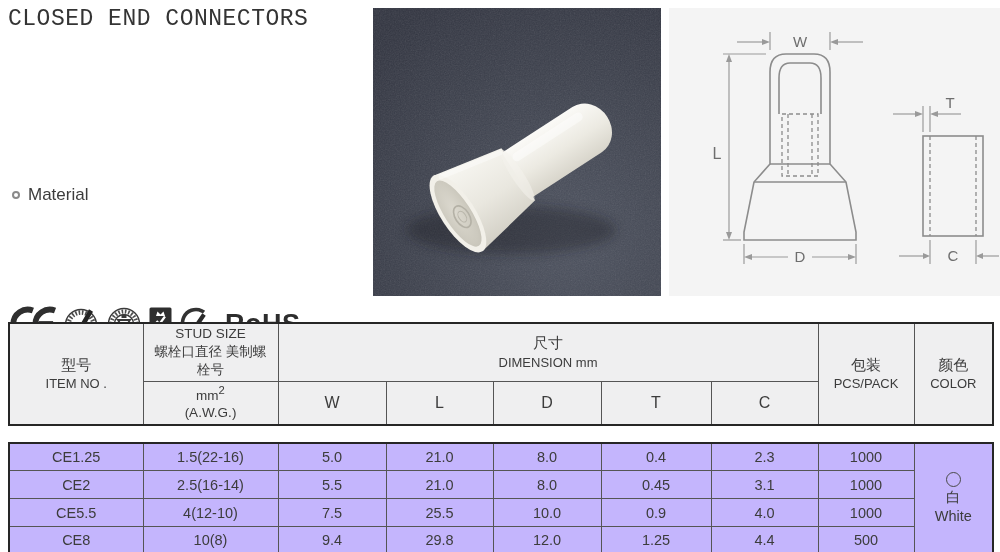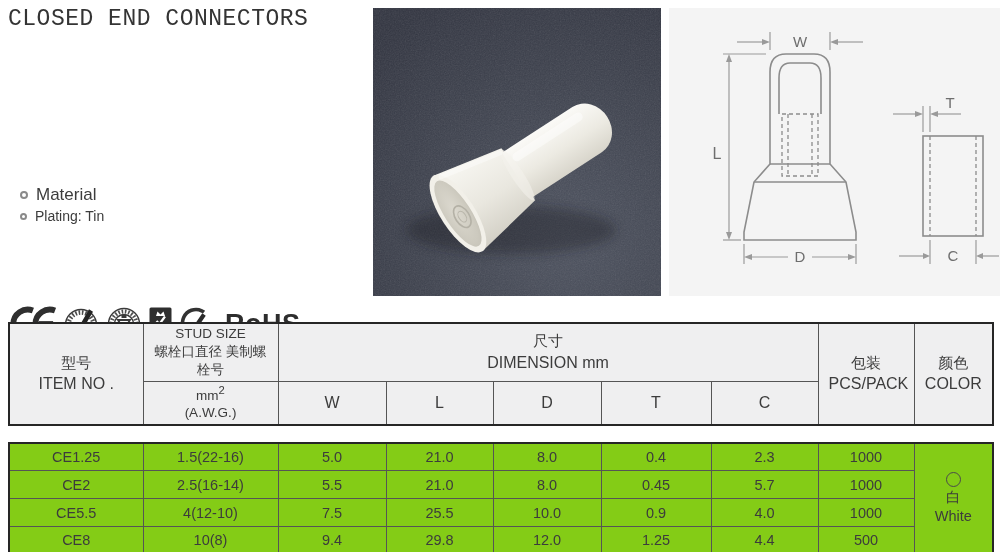--- a/index.html
+++ b/index.html
@@ -5,21 +5,21 @@
   * { margin:0; padding:0; box-sizing:border-box; }
   html,body { width:1000px; height:552px; background:#ffffff; overflow:hidden;
               font-family:"Liberation Sans", sans-serif; }
   .abs { position:absolute; }
 
   
   .page-title { left:8px; top:6px; font-size:23px; letter-spacing:.5px;
                 color:#343434; font-weight:400;font-family:Liberation Mono, monospace; }
 
   
-  .material { left:20px; top:185px; }
+  .material { left:12px; top:185px; }
   .mat-row { display:flex; align-items:center; gap:8px; margin-bottom:3px; color:#3c3c3c; }
   .bullet { width:8px; height:8px; border:2px solid #8a8a8a; border-radius:50%;
             background:#fff; flex:0 0 auto; }
   .mat-heading { font-size:17px; }
   .mat-item { font-size:14px; }
 
   
   .certs { left:6px; top:276px; display:flex; align-items:center; gap:7px; height:40px;margin-top:28px; }
   .rohs { font-size:27px; font-weight:700; color:#2d2d2d; letter-spacing:.5px; margin-left:3px; }
 
@@ -30,47 +30,43 @@
   .drawing-panel { left:669px; top:8px; width:331px; height:288px; background:#f4f4f4; }
 
   
   .table-wrap { left:8px; top:322px; width:984px; }
   table { border-collapse:collapse; table-layout:fixed; width:984px;
           color:#3c3c3c; text-align:center; }
   td { border:1px solid #555; vertical-align:middle; padding:1px 10px; }
   .thead td { background:#efeff0; }
   .thead { border:2px solid #262626; }
   .tbody { border:2px solid #262626; margin-top:8px; }
-  .tbody td { background:#84cc16; height:28px; font-size:14.5px; }
+  .tbody td { background:#c4b5fd; height:28px; font-size:14.5px; }
   .gap { height:8px; }
   .zh { font-size:15px; display:block; line-height:1.35; }
-  .en { font-size:16px; display:block; line-height:1.35; }
+  .en { font-size:13px; display:block; line-height:1.35; }
   .small { font-size:13.5px; }
   .r1 td { height:50px; }
   .r2 td { height:40px; }
   .dim-letter { font-size:16px; }
   .color-cell { background:#fbfbfb; }
   .ring { display:inline-block; width:15px; height:15px; border:1.5px solid #4a4a4a;
           border-radius:50%; }
   .color-stack { display:flex; flex-direction:column; align-items:center; gap:2px;
                  font-size:14.5px; line-height:1.2; }
 </style>
 </head>
 <body>
 
 <div class="abs page-title">CLOSED END CONNECTORS</div>
 
 <div class="abs material">
   <div class="mat-row">
     <span class="bullet"></span>
     <span class="mat-heading">Material</span>
-  </div>
-  <div class="mat-row">
-    <span class="bullet" style="width:7px;height:7px;"></span>
-    <span class="mat-item">Plating: Tin</span>
   </div>
 </div>
 
 <div class="abs certs">
 
   <svg width="50" height="36" viewBox="0 0 104 72">
     <path d="M56 8 A30 30 0 1 0 56 64" fill="none" stroke="#2f2f2f" stroke-width="12"></path>
     <path d="M102 8 A30 30 0 1 0 102 64" fill="none" stroke="#2f2f2f" stroke-width="12"></path>
     <path d="M68 36 H98" stroke="#2f2f2f" stroke-width="12"></path>
   </svg>
@@ -322,21 +318,21 @@
         </div>
       </td>
     </tr>
     <tr>
       <td>CE2</td>
       <td>2.5(16-14)</td>
       <td>5.5</td>
       <td>21.0</td>
       <td>8.0</td>
       <td>0.45</td>
-      <td>5.7</td>
+      <td>3.1</td>
       <td>1000</td>
     </tr>
     <tr>
       <td>CE5.5</td>
       <td>4(12-10)</td>
       <td>7.5</td>
       <td>25.5</td>
       <td>10.0</td>
       <td>0.9</td>
       <td>4.0</td>

